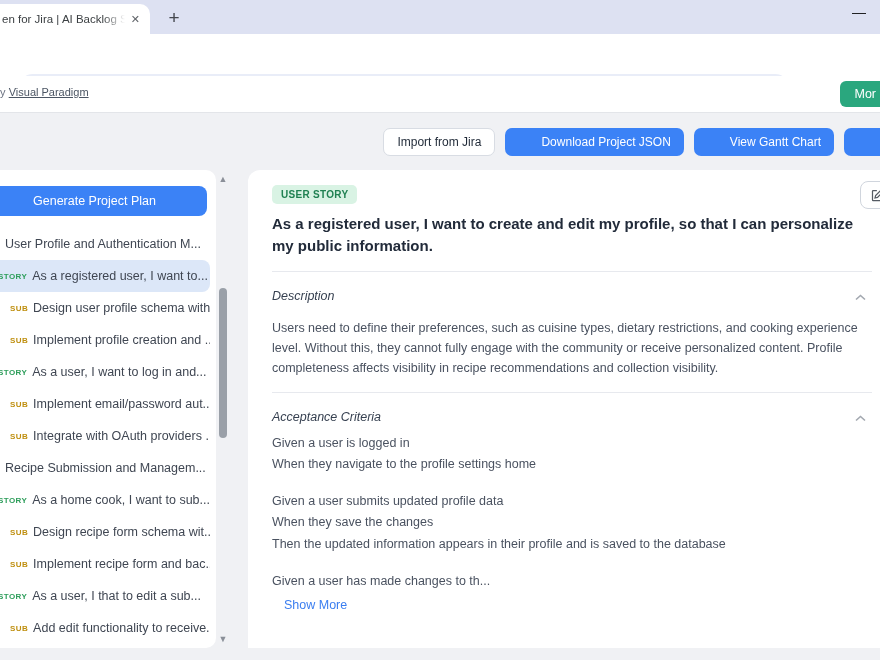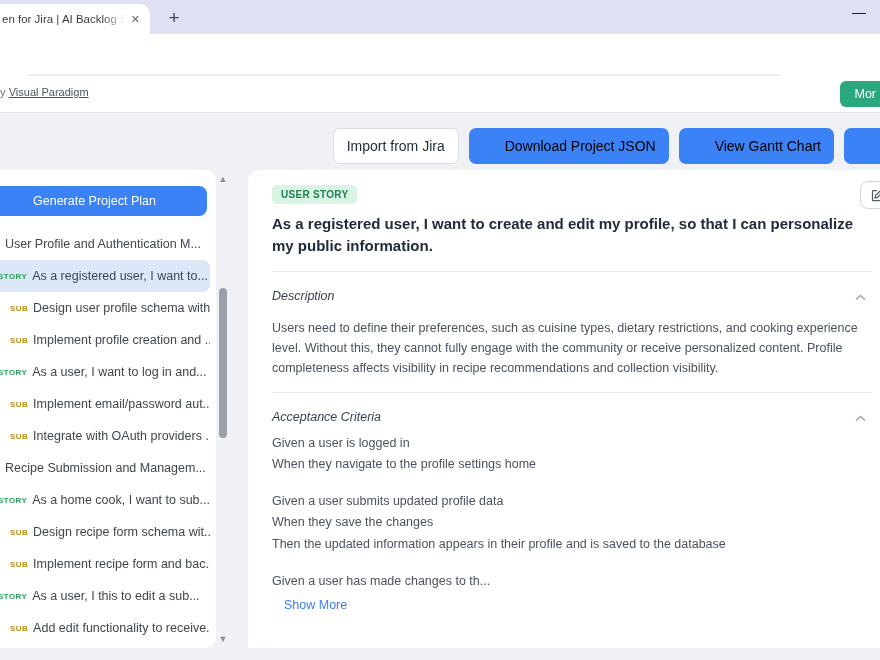--- a/index.html
+++ b/index.html
@@ -37,24 +37,24 @@
   .ext-bubble::after{content:"";position:absolute;left:4px;top:11px;border-left:3px solid transparent;
        border-right:3px solid transparent;border-top:4px solid #80868b;}
   
   .site-header{position:absolute;left:0;top:76px;width:880px;height:36px;background:#fff;border-bottom:1px solid #e3e5e9;}
   .byline{position:absolute;left:-6px;top:10px;font-size:11px;color:#6a7180;}
   .byline a{color:#4b5563;text-decoration:underline;cursor:pointer;}
   .more-btn{position:absolute;right:-10px;top:5px;background:#2aa77e;color:#fff;font-size:12.5px;
        padding:6px 14px;border-radius:6px;border:none;cursor:pointer;}
   
   .actionbar{position:absolute;left:0;top:128px;width:880px;height:28px;display:flex;justify-content:flex-end;gap:10px;}
-  .btn{height:36px;border-radius:7px;font-size:14px;padding:0 13px;cursor:pointer;
+  .btn{height:28px;border-radius:7px;font-size:12px;padding:0 13px;cursor:pointer;
        display:flex;align-items:center;border:none;box-sizing:border-box;font-family:inherit;}
   .btn-white{background:#fff;color:#1f2937;border:1px solid #d8dce3;}
-  .btn-blue{background:#3b82f6;color:#000000;padding-left:36px;}
+  .btn-blue{background:#3b82f6;color:#ffffff;padding-left:36px;}
   .btn-cut{width:32px;margin-right:-13px;justify-content:flex-start;}
   
   .sidebar-card{position:absolute;left:-18px;top:170px;width:234px;height:478px;background:#fff;
        border-radius:10px;overflow:hidden;box-sizing:border-box;padding-top:16px;}
   .generate-btn{display:block;margin:0 9px 12px 0;width:225px;height:30px;background:#3b82f6;color:#fff;
        border:none;border-radius:8px;font-size:12.5px;cursor:pointer;font-family:inherit;}
   .tree{font-size:12.5px;color:#3f4652;}
   .tree-row{height:32px;display:flex;align-items:center;cursor:pointer;margin:0 6px 0 0;border-radius:8px;
        white-space:nowrap;overflow:hidden;padding-left:22px;}
   .tree-row.epic{padding-left:23px;}
@@ -190,21 +190,21 @@
     <div class="tree-row sub">
         <span class="badge sub">SUB</span>
         <span>Design recipe form schema wit...</span>
       </div>
     <div class="tree-row sub">
         <span class="badge sub">SUB</span>
         <span>Implement recipe form and bac...</span>
       </div>
     <div class="tree-row story">
         <span class="badge story">STORY</span>
-        <span>As a user, I this to edit a sub...</span>
+        <span>As a user, I that to edit a sub...</span>
       </div>
     <div class="tree-row sub">
         <span class="badge sub">SUB</span>
         <span>Add edit functionality to receive...</span>
       </div>
   </div>
 </div>
 <div class="scrollbar">
   <div class="scroll-arrow" style="top:2px">▲</div>
   <div class="scroll-thumb"></div>

